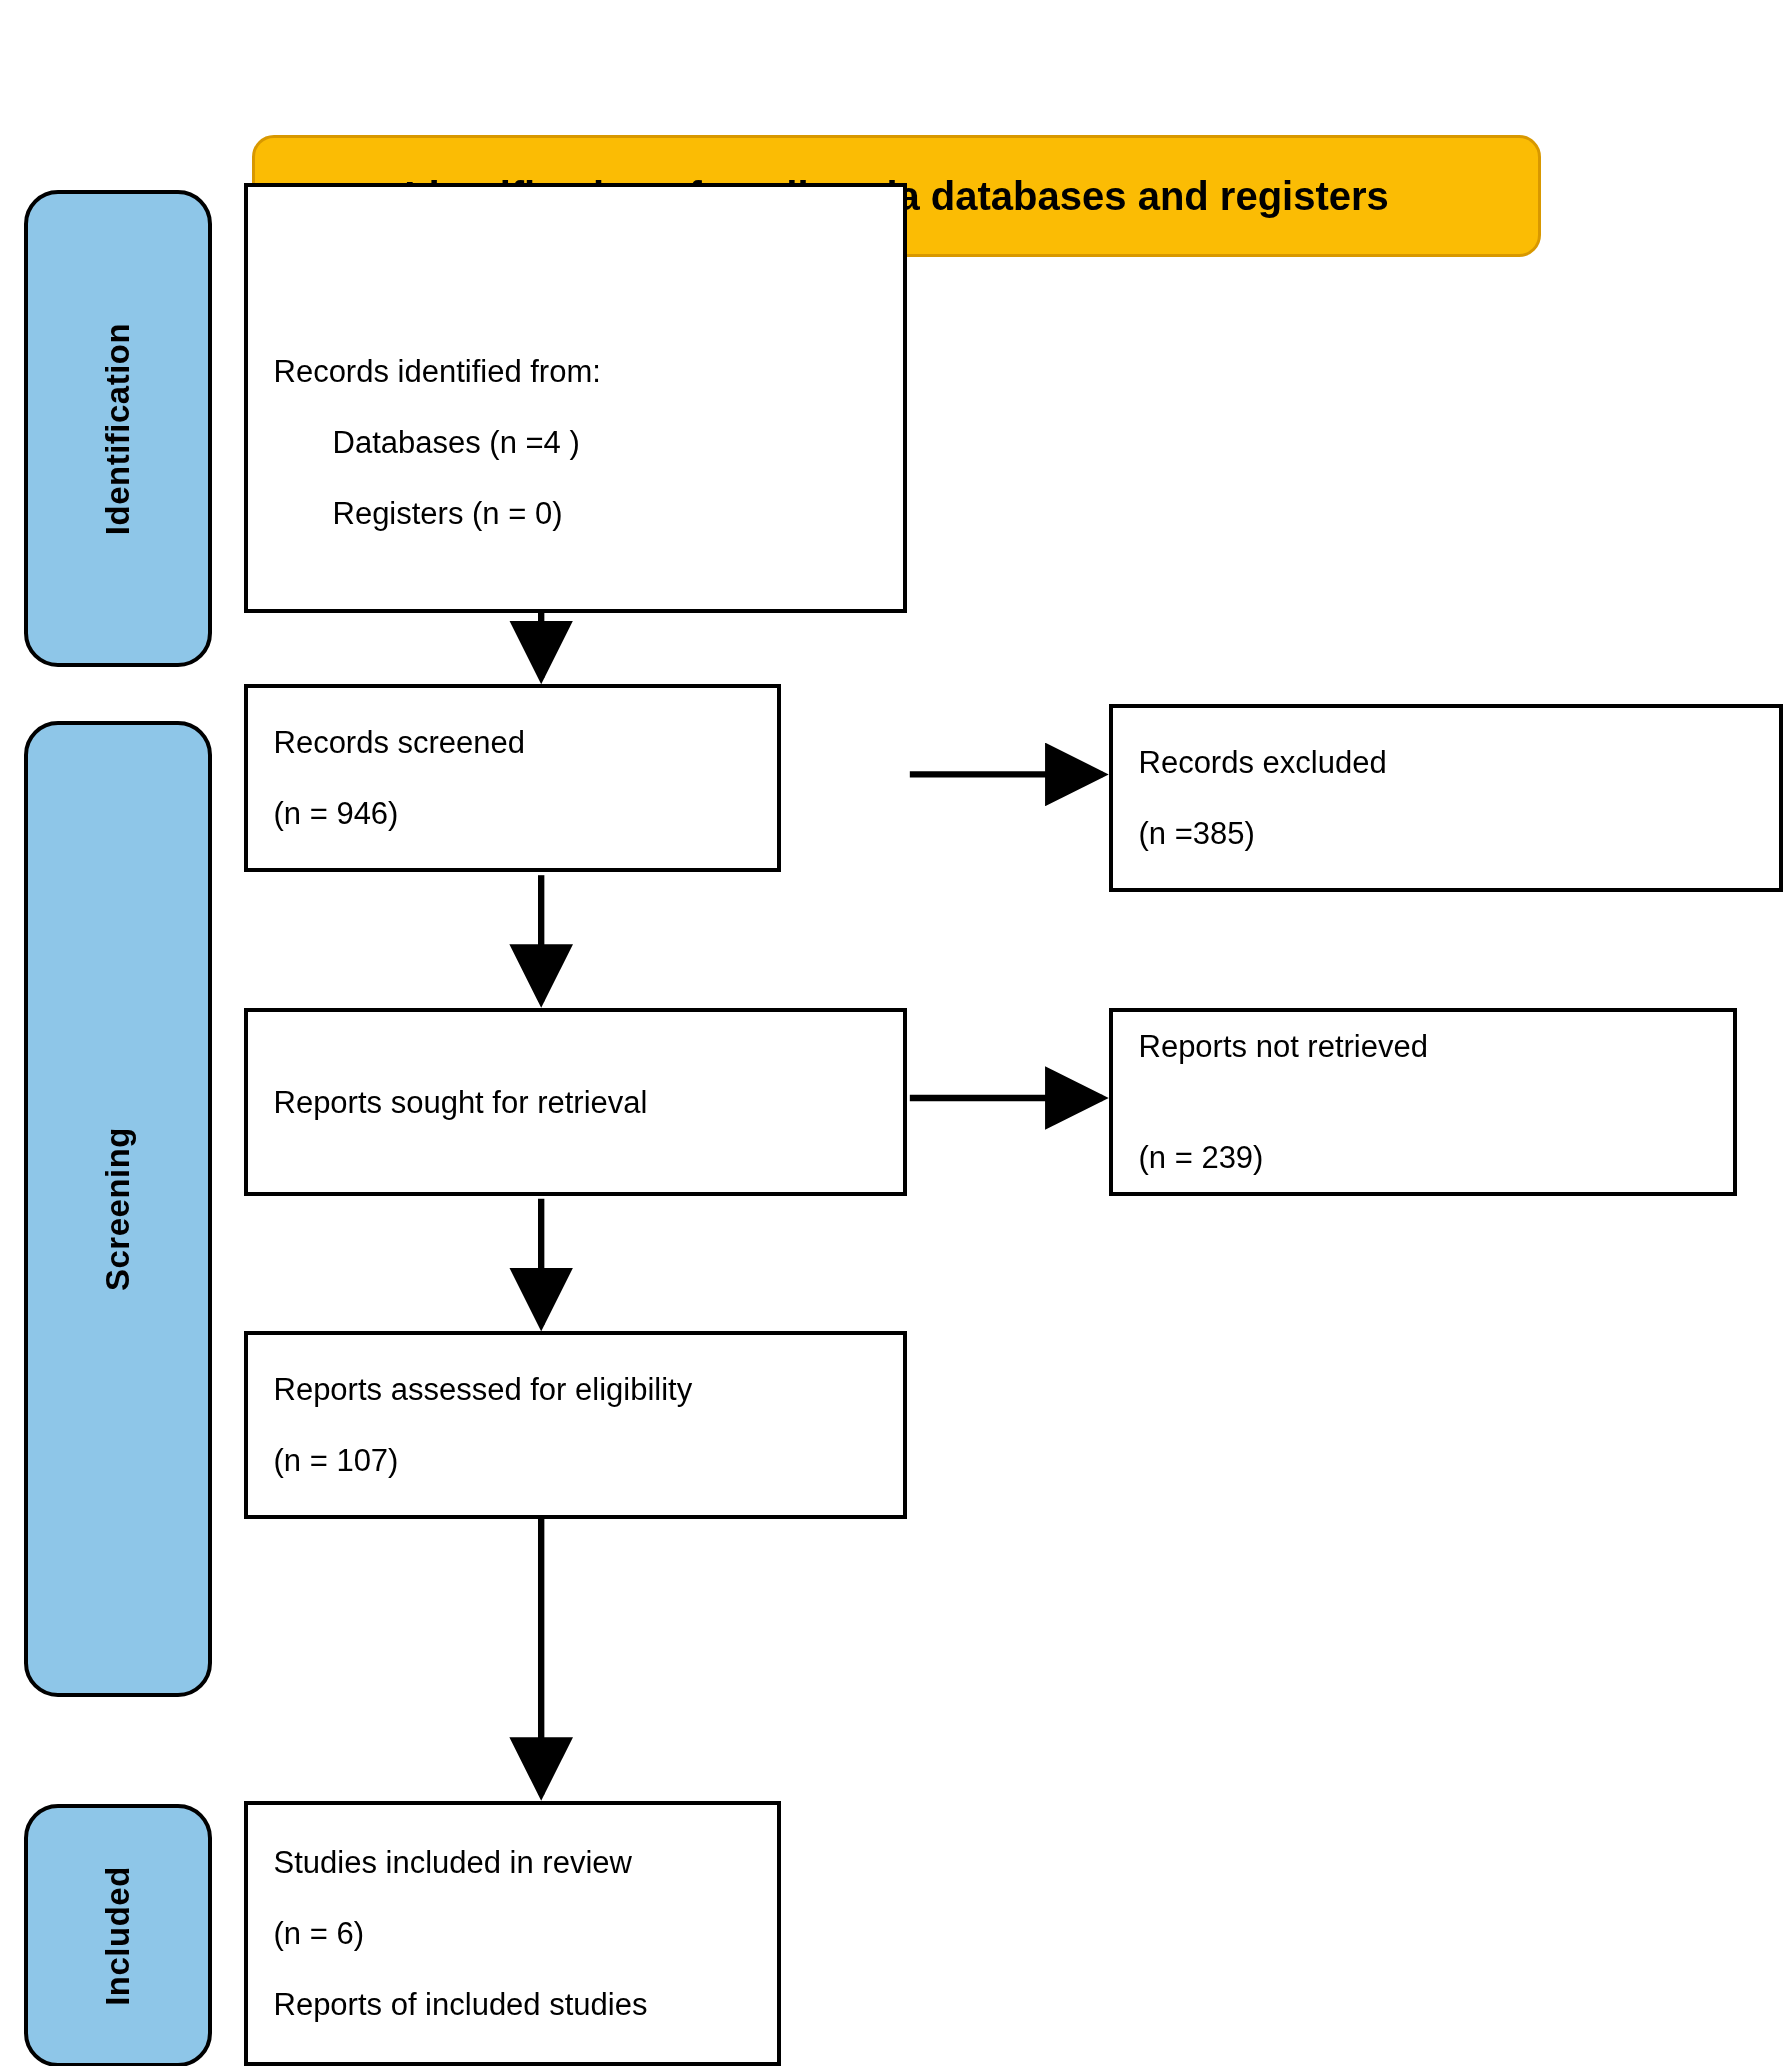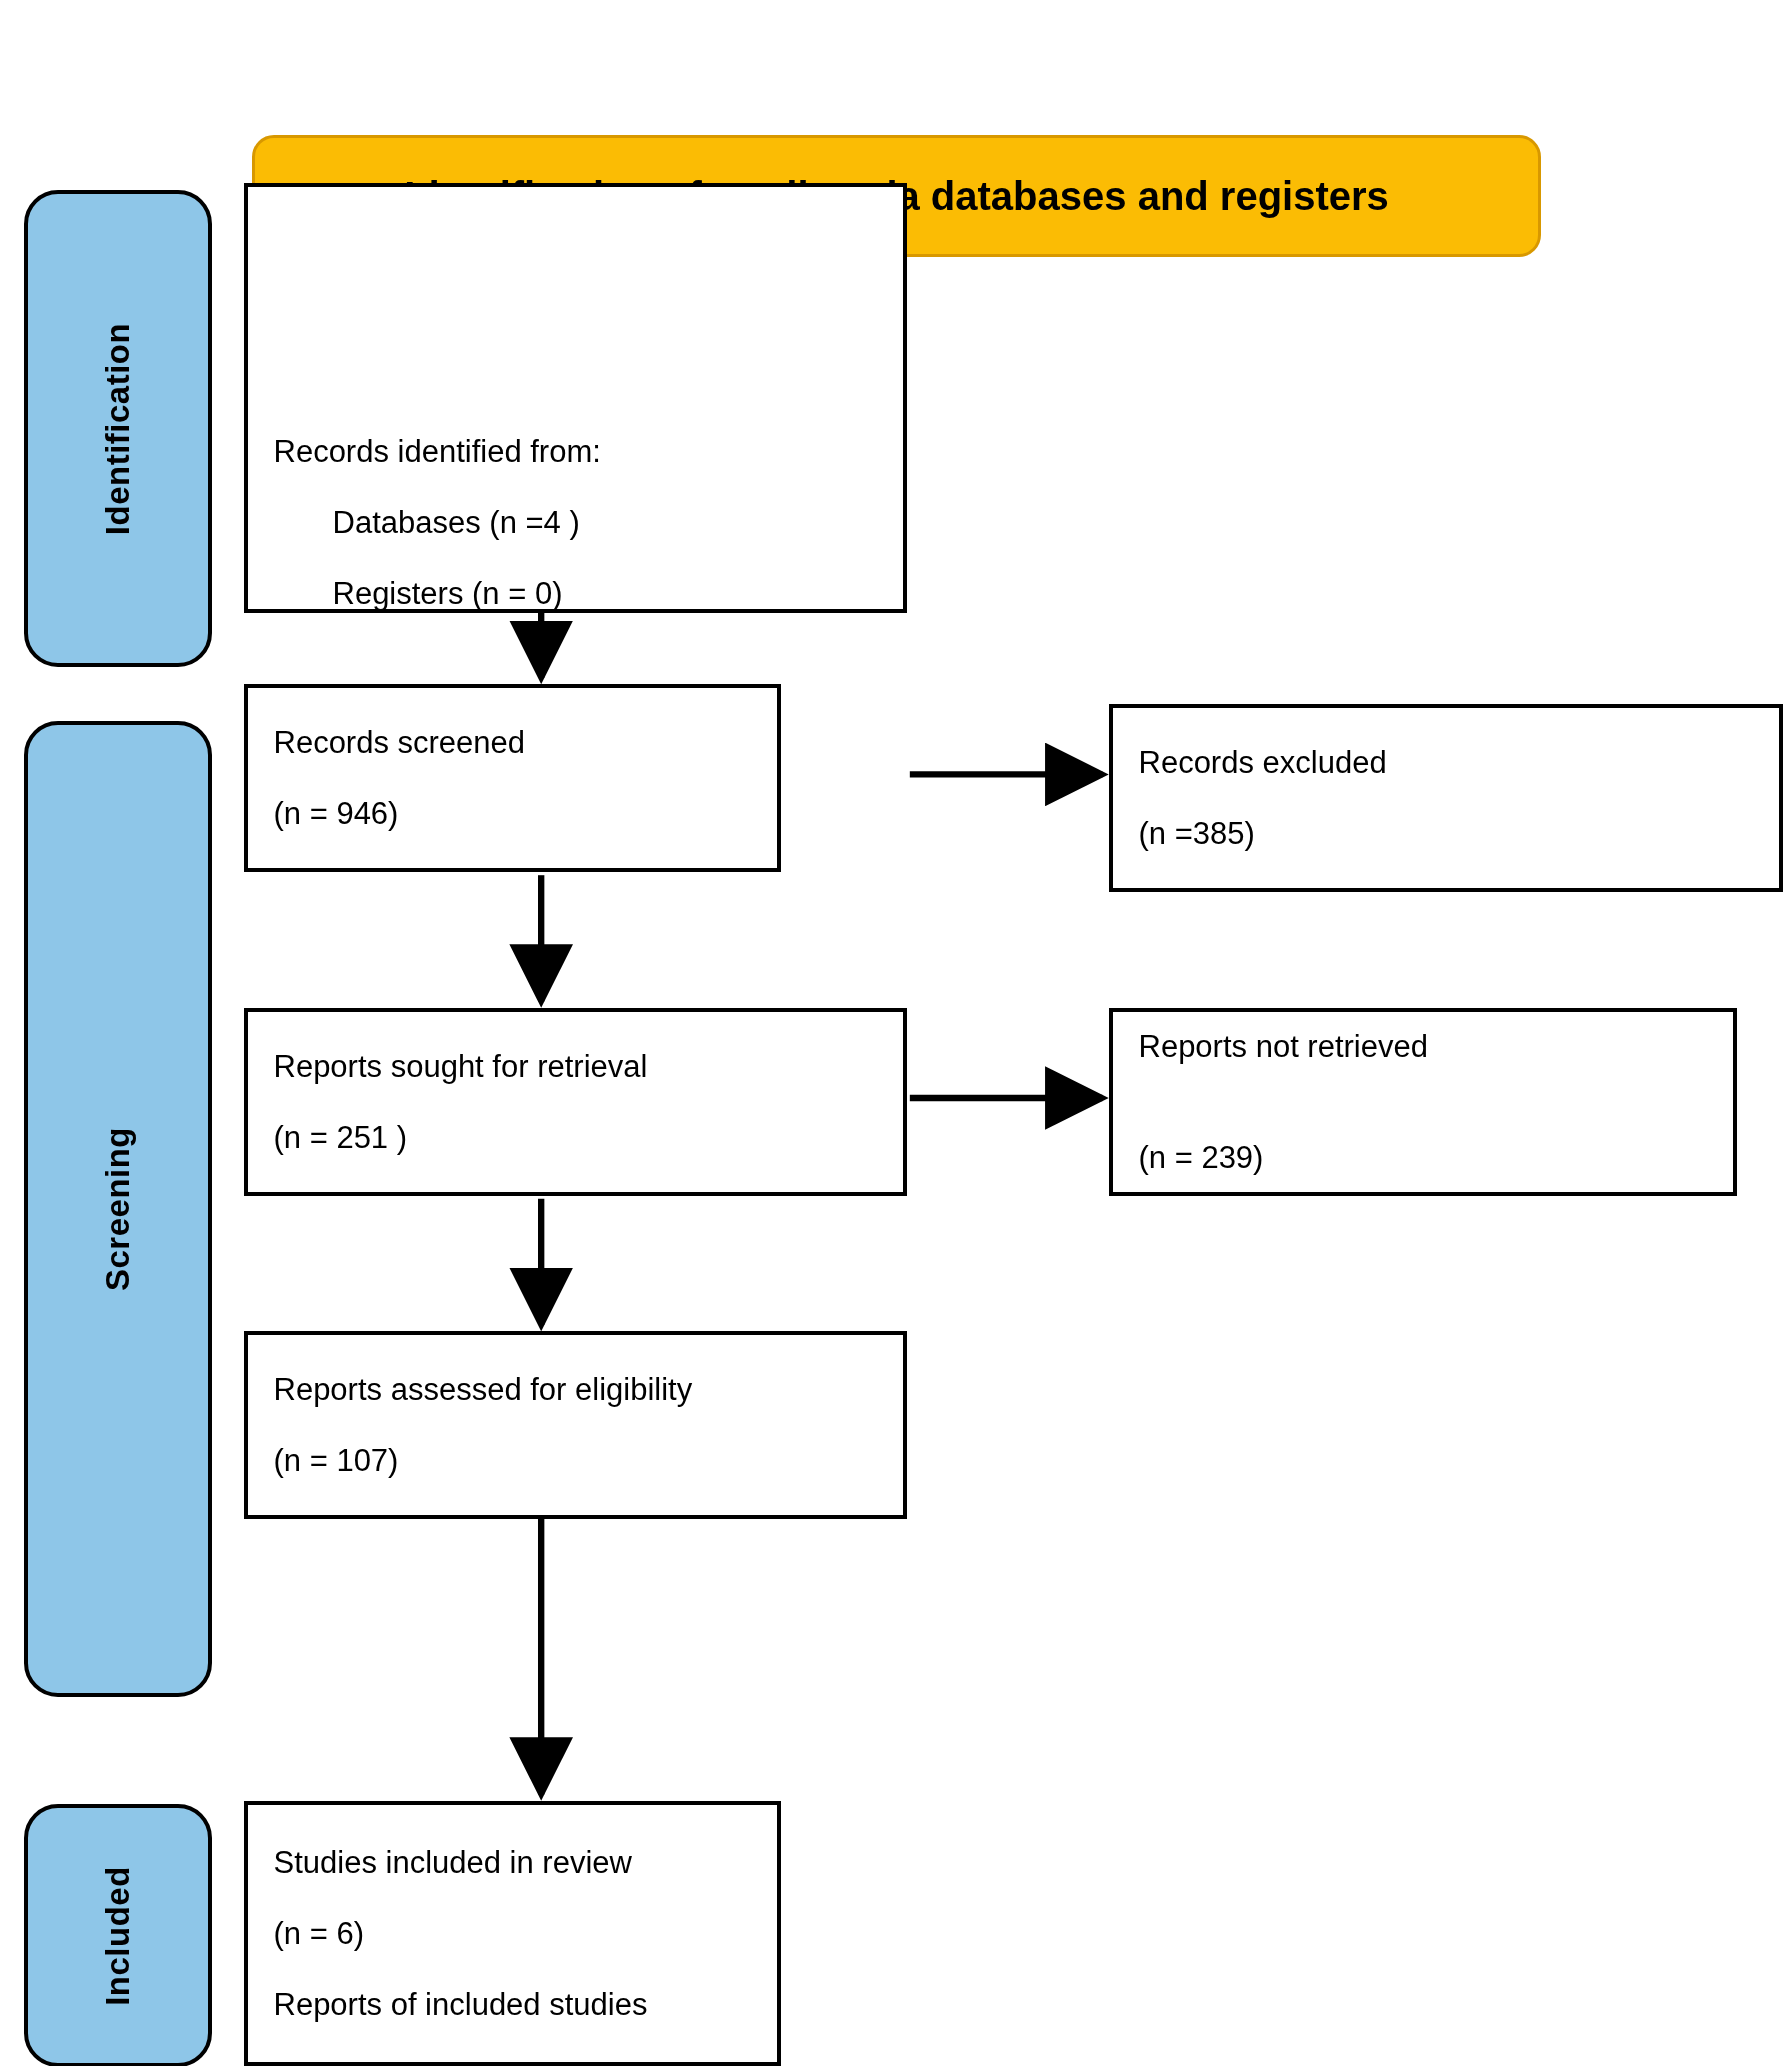--- a/index.html
+++ b/index.html
@@ -97,21 +97,21 @@
 
   #box-identified  { left: 244px;  top: 183px;  width: 663px; height: 430px; }
   #box-screened    { left: 244px;  top: 684px; width: 537px; height: 188px; }
   #box-excluded    { left: 1109px; top: 704px; width: 674px; height: 188px; }
   #box-sought      { left: 244px;  top: 1008px; width: 663px; height: 188px; }
   #box-notretr     { left: 1109px; top: 1008px; width: 628px; height: 188px; gap: 40px; }
   #box-assessed    { left: 244px;  top: 1331px; width: 663px; height: 188px; }
   #box-included    { left: 244px;  top: 1801px; width: 537px; height: 265px; }
 
   
-  #box-identified { justify-content: flex-end; padding-top: 88px; }
+  #box-identified { justify-content: center; padding-top: 88px; }
 </style>
 </head>
 <body>
 
 <div id="stage">
 
   <svg id="svg-layer" viewBox="0 0 3376 3895" xmlns="http://www.w3.org/2000/svg">
     <defs>
       <marker id="ah" markerWidth="10" markerHeight="10" refX="9" refY="5" orient="auto" markerUnits="strokeWidth">
         <path d="M0,0 L10,5 L0,10 z" fill="#000000"></path>
@@ -170,21 +170,20 @@
     <span class="line">(n = 946)</span>
   </div>
 
   <div class="flow-box" id="box-excluded">
     <span class="line">Records excluded</span>
     <span class="line">(n =385)</span>
   </div>
 
   <div class="flow-box" id="box-sought">
     <span class="line">Reports sought for retrieval</span>
-    <span class="line">(n = 251 )</span>
   </div>
 
   <div class="flow-box" id="box-notretr">
     <span class="line">Reports not retrieved</span>
     <span class="line">(n = 239)</span>
   </div>
 
   <div class="flow-box" id="box-assessed">
     <span class="line">Reports assessed for eligibility</span>
     <span class="line">(n = 107)</span>

